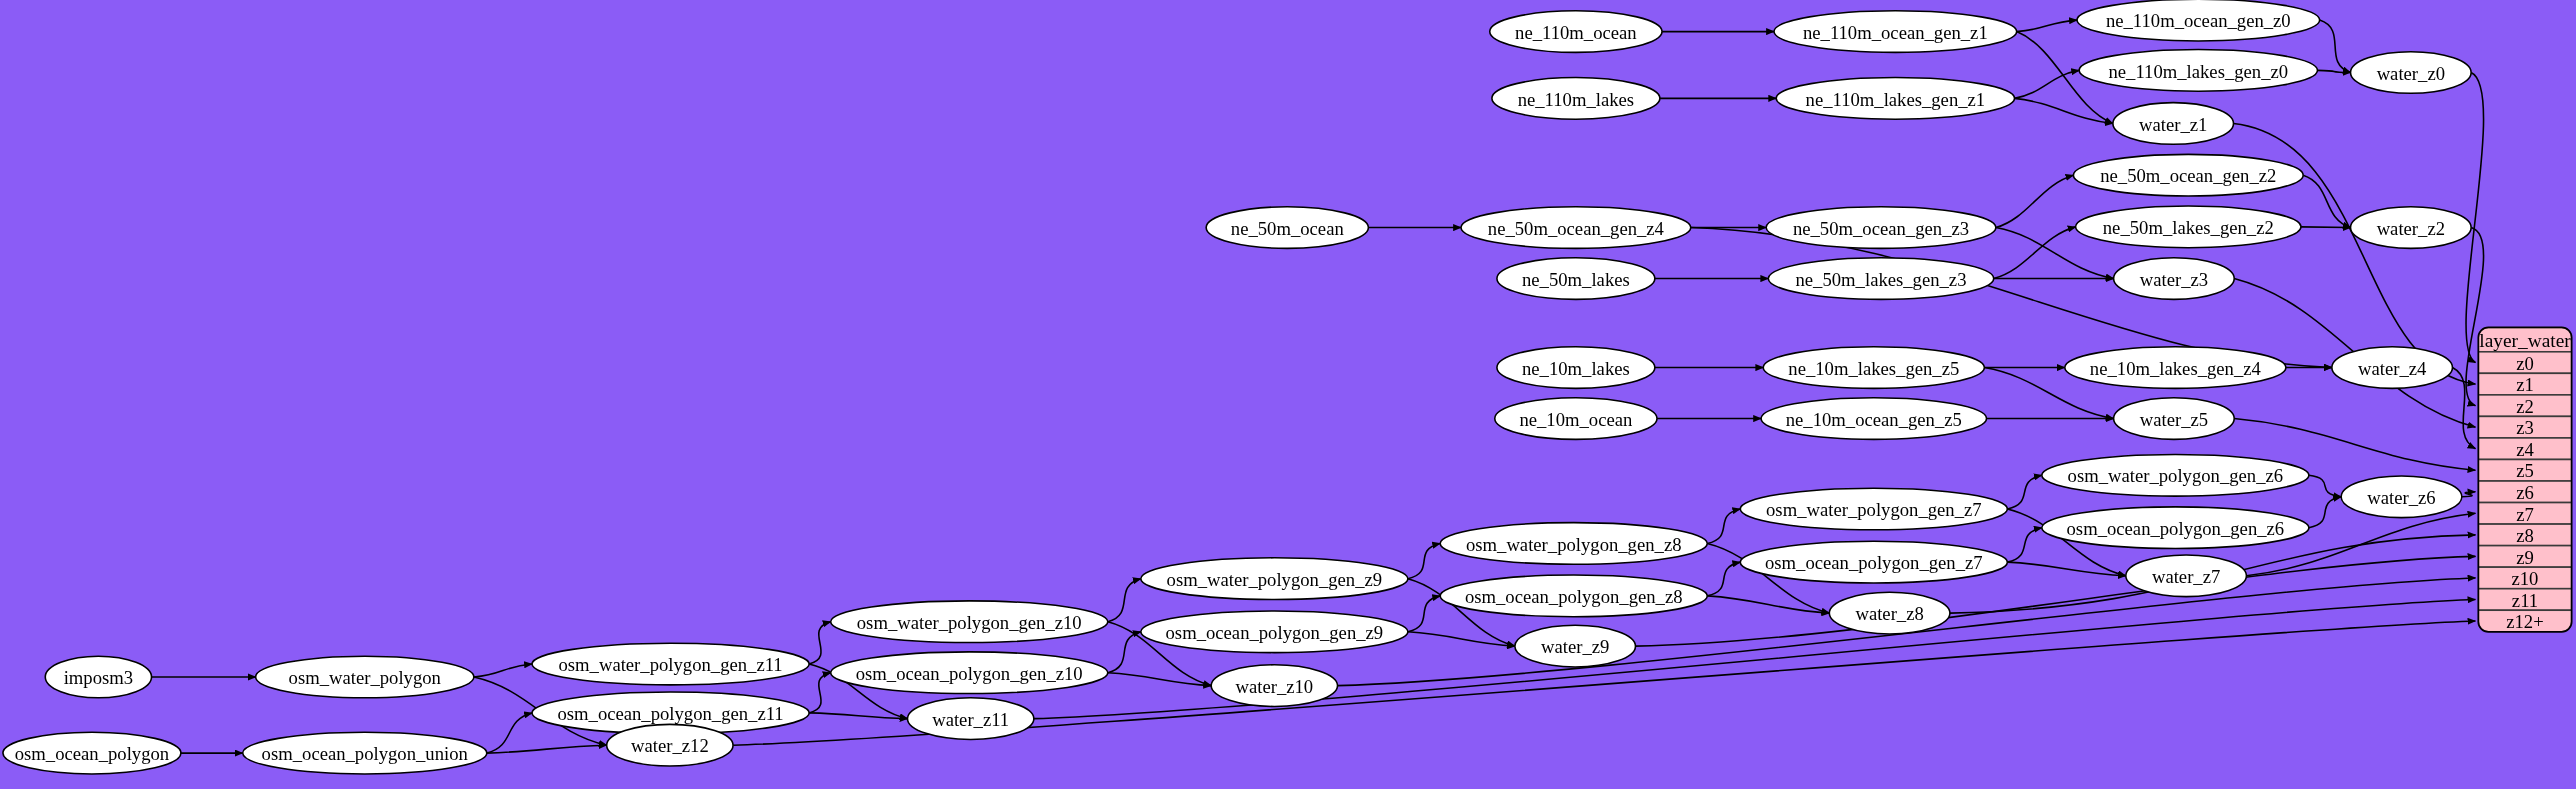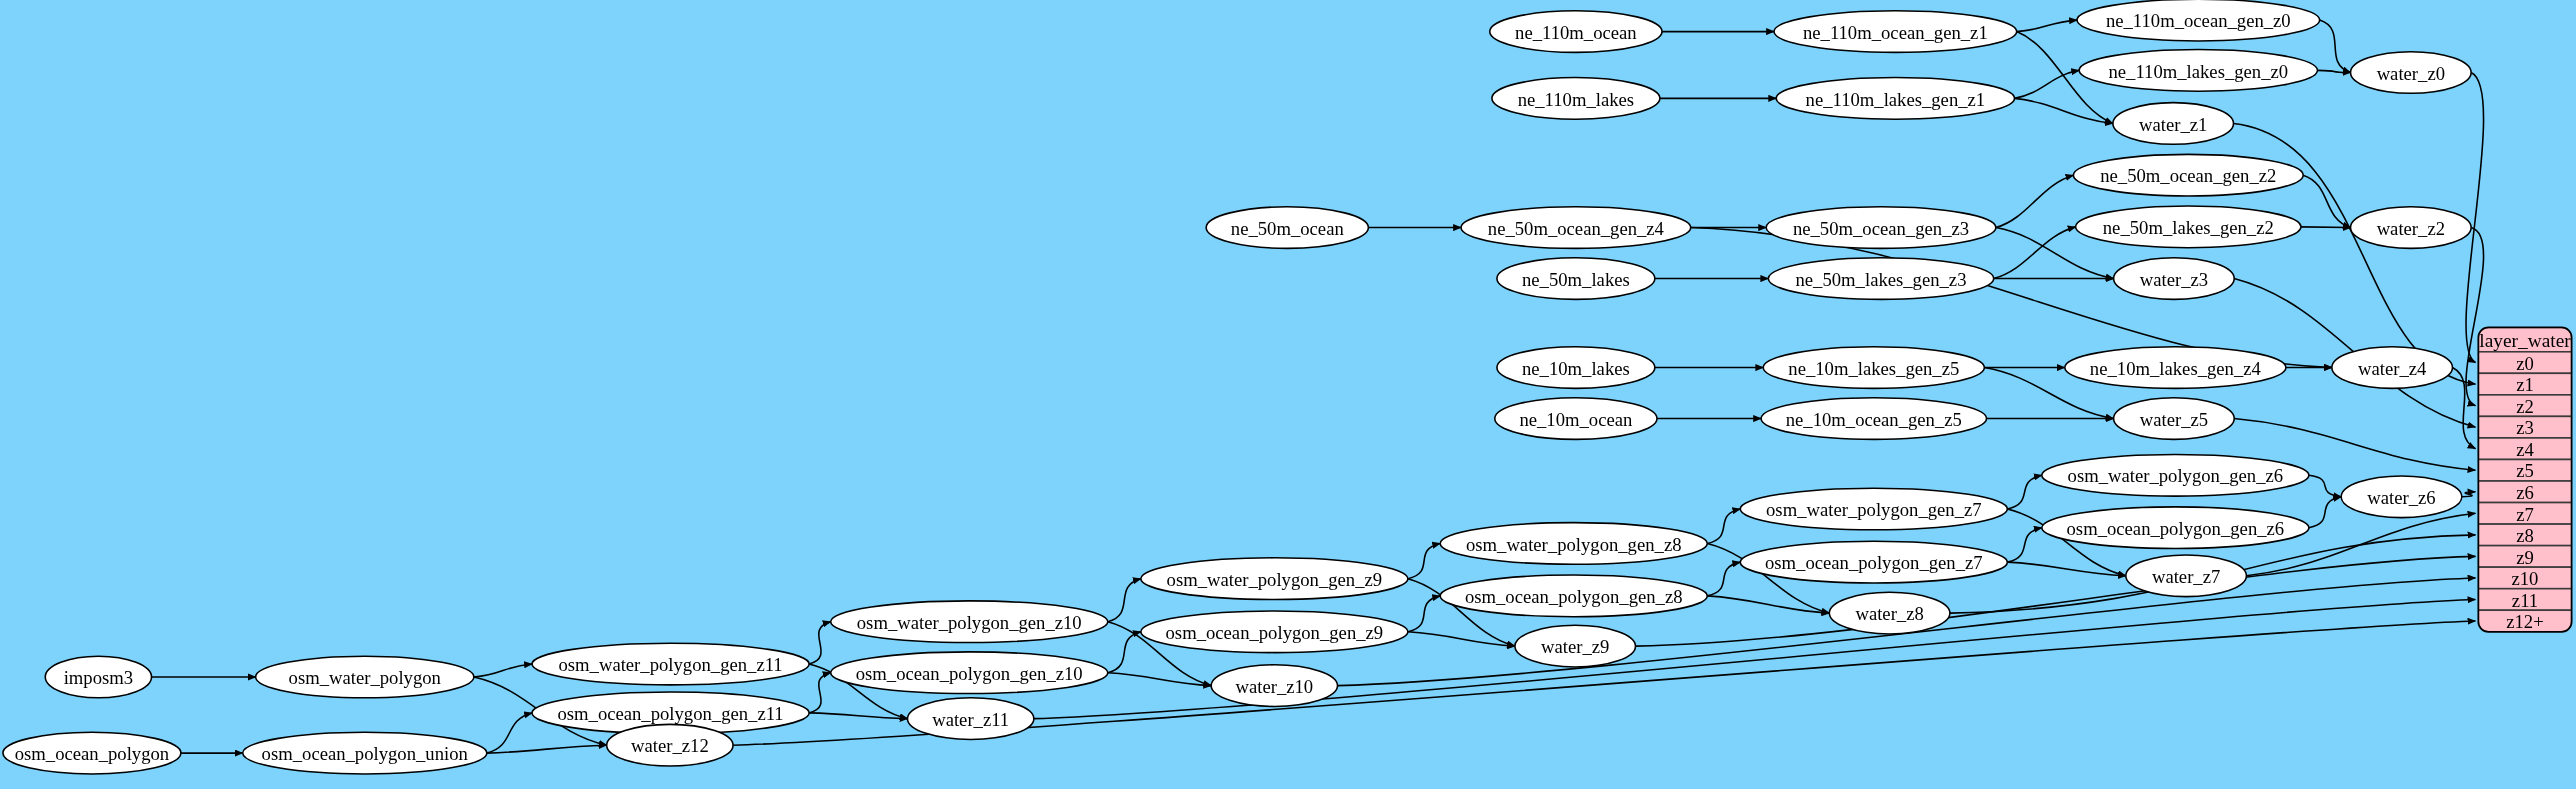--- a/index.html
+++ b/index.html
@@ -1,17 +1,17 @@
 <!DOCTYPE html>
 <html style="font-size:11.5px"><head>
 <meta charset="utf-8">
 <title>Graphviz dependency graph</title>
 <style>
   html,body{margin:0;padding:0;background:#ffffff;}
-  #stage{position:relative;width:2576px;height:789px;background:#7dd3fc;overflow:hidden;
+  #stage{position:relative;width:2576px;height:789px;background:#8b5cf6;overflow:hidden;
          font-family:"Liberation Serif","DejaVu Serif",serif;}
   svg#graph{position:absolute;left:0;top:0;width:2576px;height:789px;}
   .ell-shape{fill:#ffffff;stroke:#000000;stroke-width:2.2;}
   .ell-text{font-family:"Liberation Serif","DejaVu Serif",serif;font-size:26px;fill:#000000;
             text-anchor:middle;dominant-baseline:central;}
   .edge-path{fill:none;stroke:#000000;stroke-width:2.2;}
   .tbl-cellrect{fill:#ffc0cb;stroke:#3a3a3a;stroke-width:2.2;}
   .tbl-outline{fill:none;stroke:#000000;stroke-width:2.4;}
   .tbl-text{font-family:"Liberation Serif","DejaVu Serif",serif;font-size:26px;fill:#000000;
             text-anchor:middle;dominant-baseline:central;}

